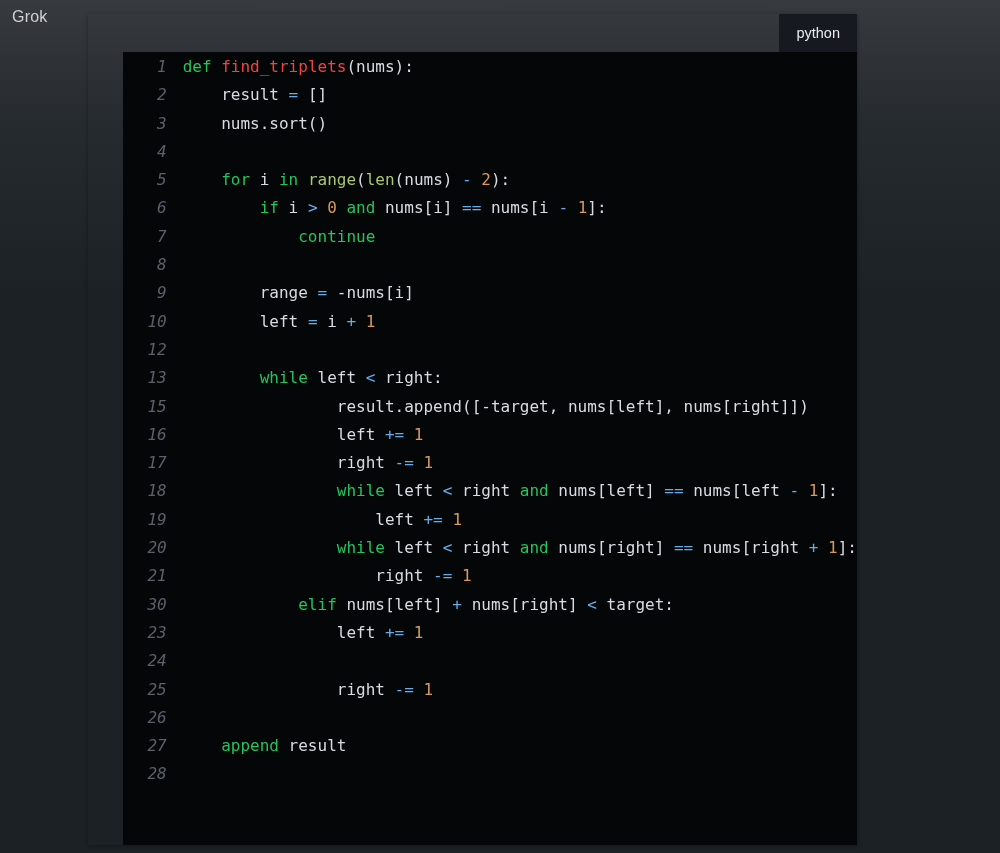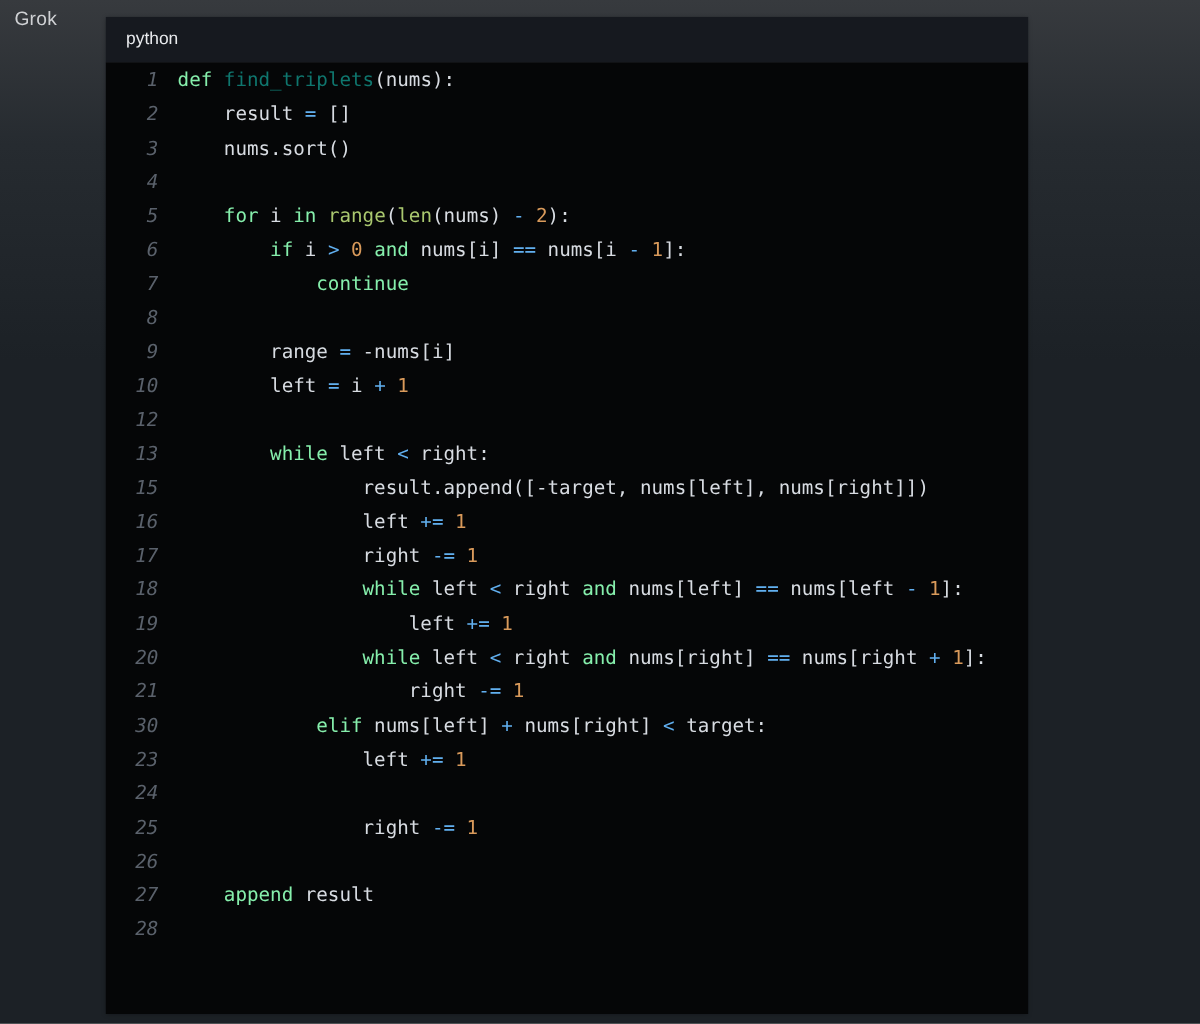--- a/index.html
+++ b/index.html
@@ -9,20 +9,21 @@
     font-family:"Liberation Sans",sans-serif;
   }
   .app-title{
     position:absolute;left:12px;top:8px;
     font-size:16px;font-weight:500;color:#cfd1d4;letter-spacing:.2px;
   }
   .code-block{
     position:absolute;left:88px;top:14px;width:769px;height:831px;
     border-radius:0;overflow:hidden;display:flex;flex-direction:column;
     box-shadow:0 1px 4px rgba(0,0,0,.35);
+    align-items:flex-end;
   }
   .code-header{
     height:38px;flex:0 0 38px;background:#16191f;
     display:flex;align-items:center;padding:0 17px;
   }
   .code-lang{
     font-size:14.5px;color:#e9ebee;font-weight:400;
   }
   .code-body{
     flex:1;background:#050607;
@@ -30,22 +31,22 @@
     font-size:16px;line-height:28.3px;
     padding-top:1px;
   }
   .code-line{display:flex;white-space:pre;}
   .ln{
     flex:0 0 44px;width:44px;text-align:right;
     color:#5a616b;font-style:italic;user-select:none;
   }
   .lc{padding-left:16px;color:#d8dce2;}
   .tok-p{color:#d8dce2;}
-  .tok-k{color:#86efac;}
-  .tok-f{color:#0f766e;margin-top:44px;}
+  .tok-k{color:#22c55e;}
+  .tok-f{color:#ef4444;margin-top:44px;}
   .tok-b{color:#aac86f;}
   .tok-o{color:#61afef;}
   .tok-n{color:#d99a5b;}
 </style>
 </head>
 <body>
 
 <div class="app-title">Grok</div>
 
 <div class="code-block">

